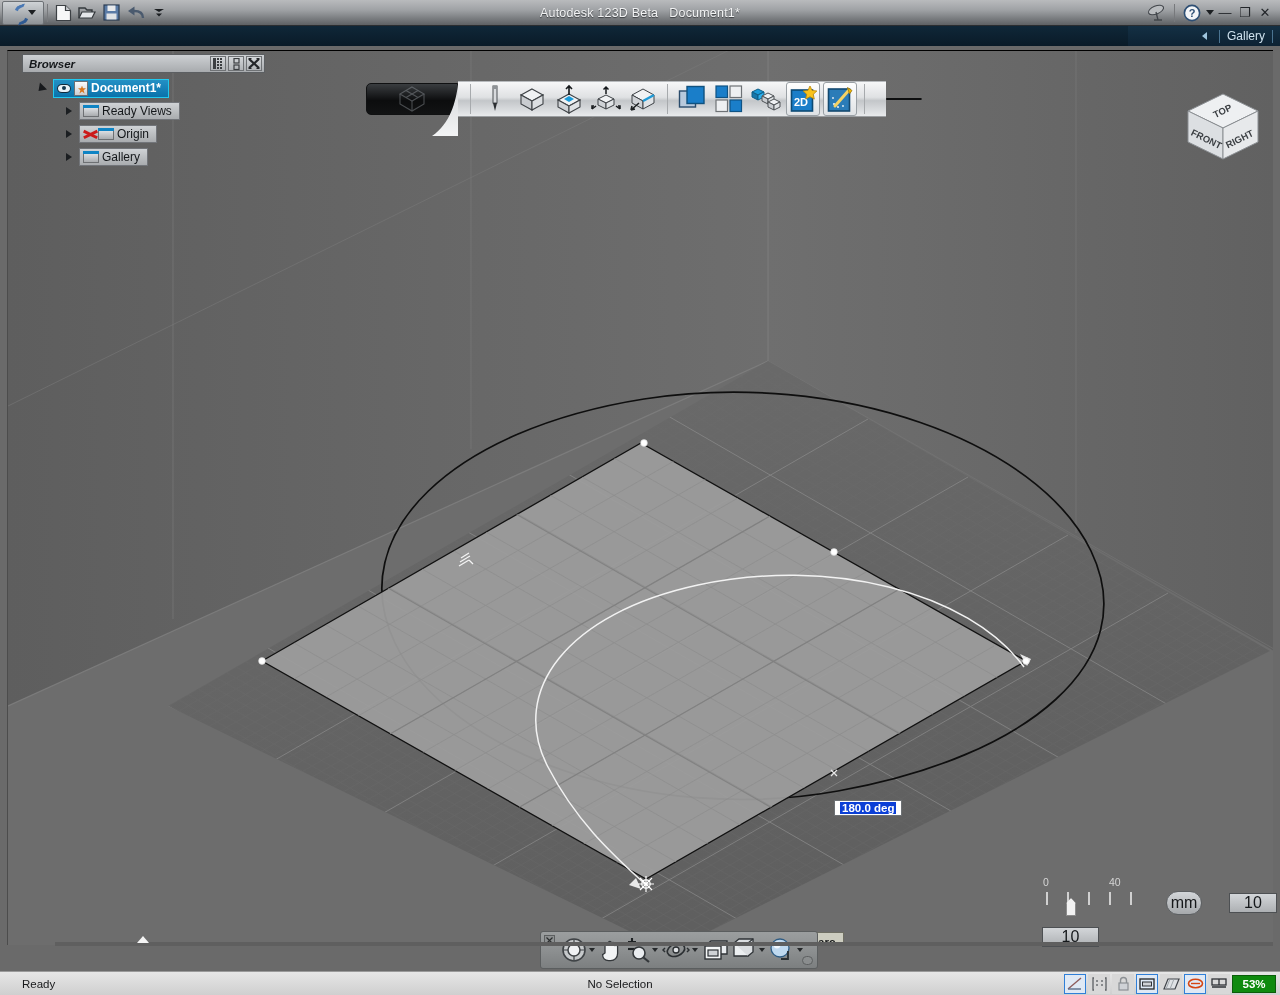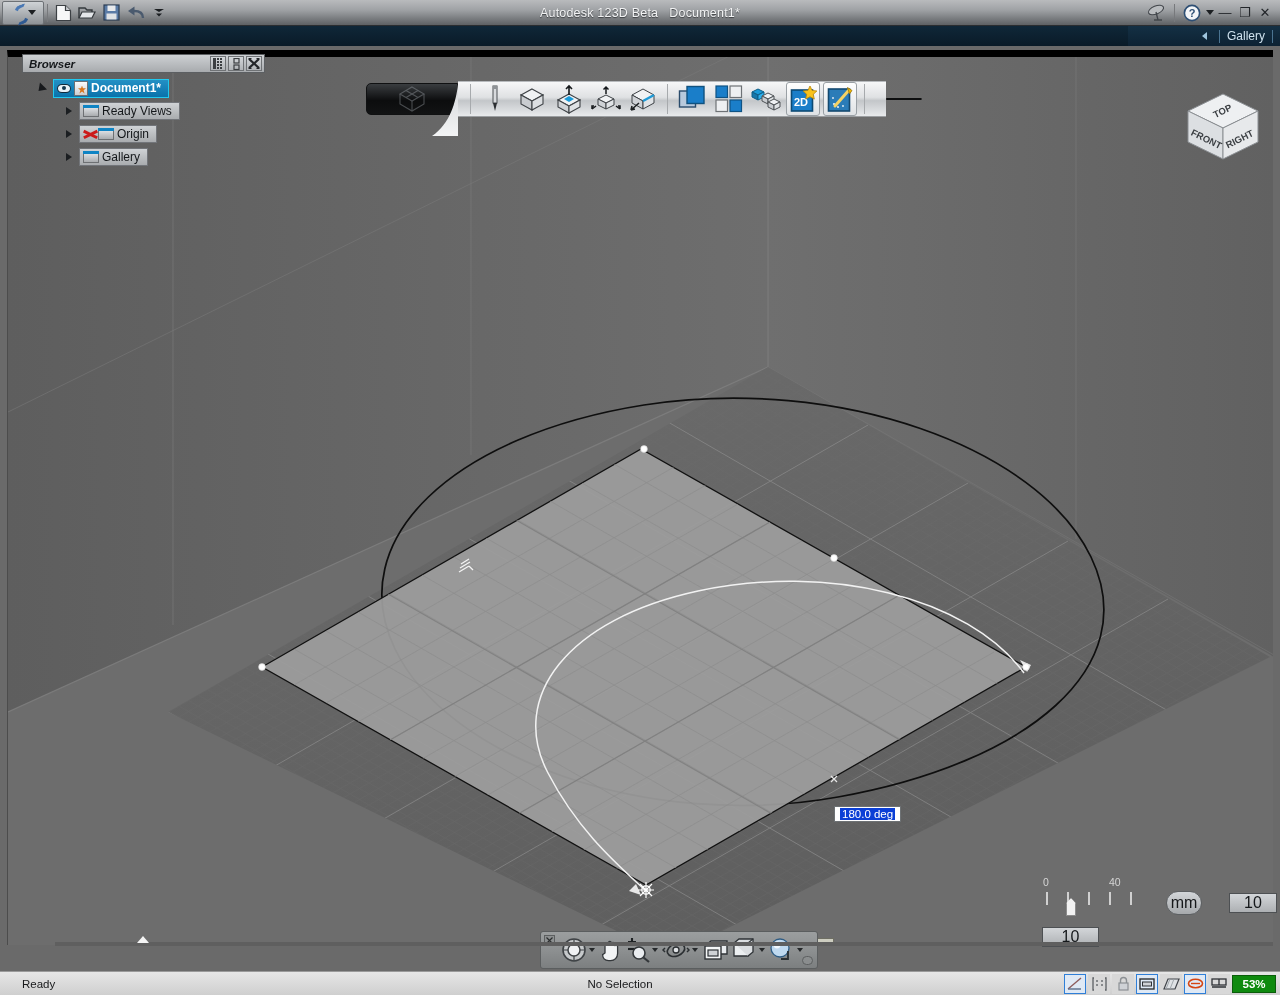--- a/index.html
+++ b/index.html
@@ -35,21 +35,21 @@
   #gallerystrip .gs-left{ position:absolute; left:0; top:0; width:1128px; height:20px;
     background:linear-gradient(to bottom,#0f2738,#0a1b28); }
   .gs-arrow{ width:0;height:0;border-top:4px solid transparent;
     border-bottom:4px solid transparent;border-right:5px solid #9fc5dd; margin-right:5px;}
   .gs-div{ width:1px;height:13px;background:#4b7491;margin:0 7px; }
   #gallery-label{ font-size:12px; color:#cfe2ee; }
 
   
   #canvas{ position:absolute; left:7px; top:50px; width:1266px; height:895px;
     background:#0c4a6e; overflow:hidden; border-left:1px solid #4c4c4c;
-    border-top:7px solid #000000; }
+    border-top:1px solid #000000;font-weight:bold; }
   #canvas svg{ position:absolute; left:0; top:0; }
 
   
   #browser{ position:absolute; left:22px; top:54px; width:243px; }
   #browser-head{ height:19px; background:linear-gradient(to bottom,#cdd0d3,#a8abae);
     border:1px solid #5c5f62; display:flex; align-items:center;
     padding-left:6px; }
   #browser-title{ font-size:11.5px; font-weight:bold; color:#15181b; flex:1;font-style:italic; }
   .bh-btn{ width:16px;height:15px;margin-right:2px;
     background:linear-gradient(to bottom,#d4d7da,#b0b3b6);

